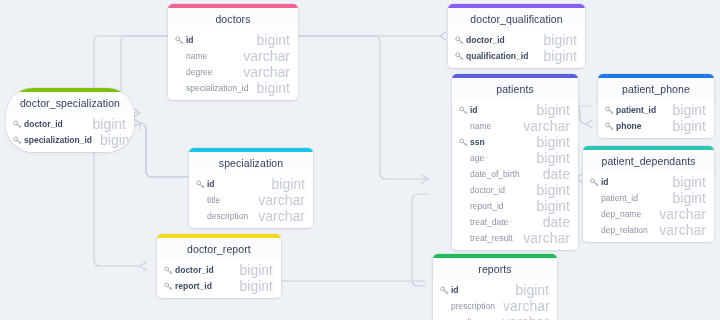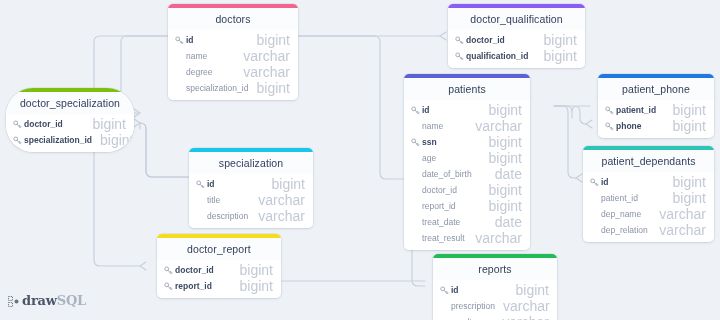--- a/index.html
+++ b/index.html
@@ -220,21 +220,21 @@
               <svg width="9" height="9" viewBox="0 0 10 10" xmlns="http://www.w3.org/2000/svg">
                 <circle cx="3" cy="3.2" r="2.1" fill="none" stroke="#9aa3b2" stroke-width="1"></circle>
                 <path d="M4.4 4.7 L8.4 8.7 M6.6 6.9 L7.6 5.9 M7.8 8.1 L8.8 7.1" stroke="#9aa3b2" stroke-width="1" fill="none" stroke-linecap="round"></path>
               </svg>
             </span>
             <span class="col-name is-key">specialization_id</span>
             <span class="col-type">bigint</span>
           </div>
         </div>
       </div>
-      <div class="table-card" style="left: 404px; top: 74px; width: 126px;">
+      <div class="table-card" style="left: 452px; top: 74px; width: 126px;">
         <div class="table-accent" style="background: rgb(91, 98, 214);"></div>
         <div class="table-title">patients</div>
         <div class="cols">
           <div class="col-row">
             <span class="key-slot">
               <svg width="9" height="9" viewBox="0 0 10 10" xmlns="http://www.w3.org/2000/svg">
                 <circle cx="3" cy="3.2" r="2.1" fill="none" stroke="#9aa3b2" stroke-width="1"></circle>
                 <path d="M4.4 4.7 L8.4 8.7 M6.6 6.9 L7.6 5.9 M7.8 8.1 L8.8 7.1" stroke="#9aa3b2" stroke-width="1" fill="none" stroke-linecap="round"></path>
               </svg>
             </span>
@@ -418,24 +418,13 @@
           </div>
           <div class="col-row">
             <span class="key-slot"></span>
             <span class="col-name">result</span>
             <span class="col-type">varchar</span>
           </div>
         </div>
       </div>
     </div>
 
-  <div class="logo">
-    <span class="logo-mark">
-      <svg width="11" height="11" viewBox="0 0 11 11" xmlns="http://www.w3.org/2000/svg">
-        <rect x="0.5" y="0.5" width="4" height="4" fill="none" stroke="#6b7280" stroke-width="1" stroke-dasharray="1.2 1"></rect>
-        <rect x="0.5" y="6.5" width="4" height="4" fill="none" stroke="#6b7280" stroke-width="1" stroke-dasharray="1.2 1"></rect>
-        <circle cx="8.5" cy="5.5" r="2" fill="#6b7280"></circle>
-      </svg>
-    </span>
-    <span class="logo-draw">draw</span>
-    <span class="logo-sql">SQL</span>
-  </div>
 </div>
 
 </body></html>

